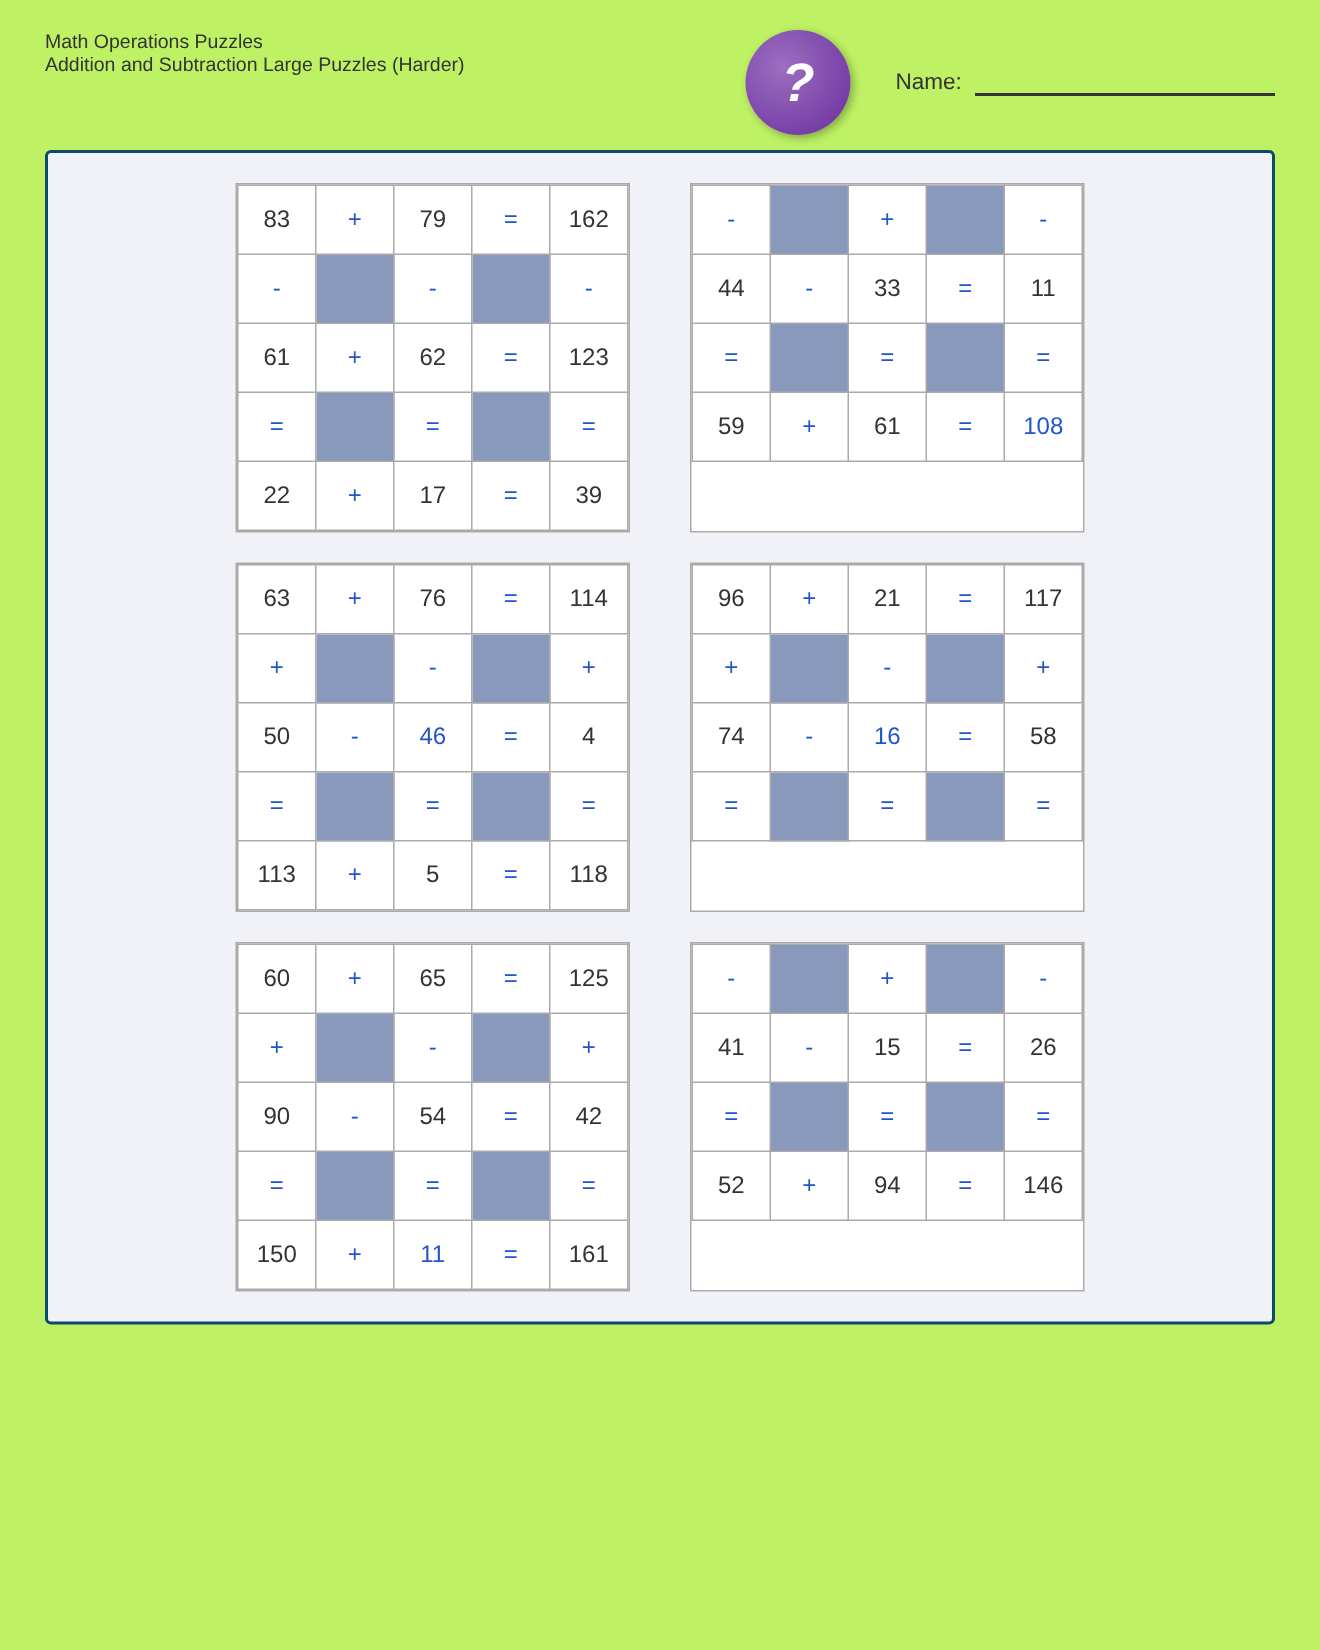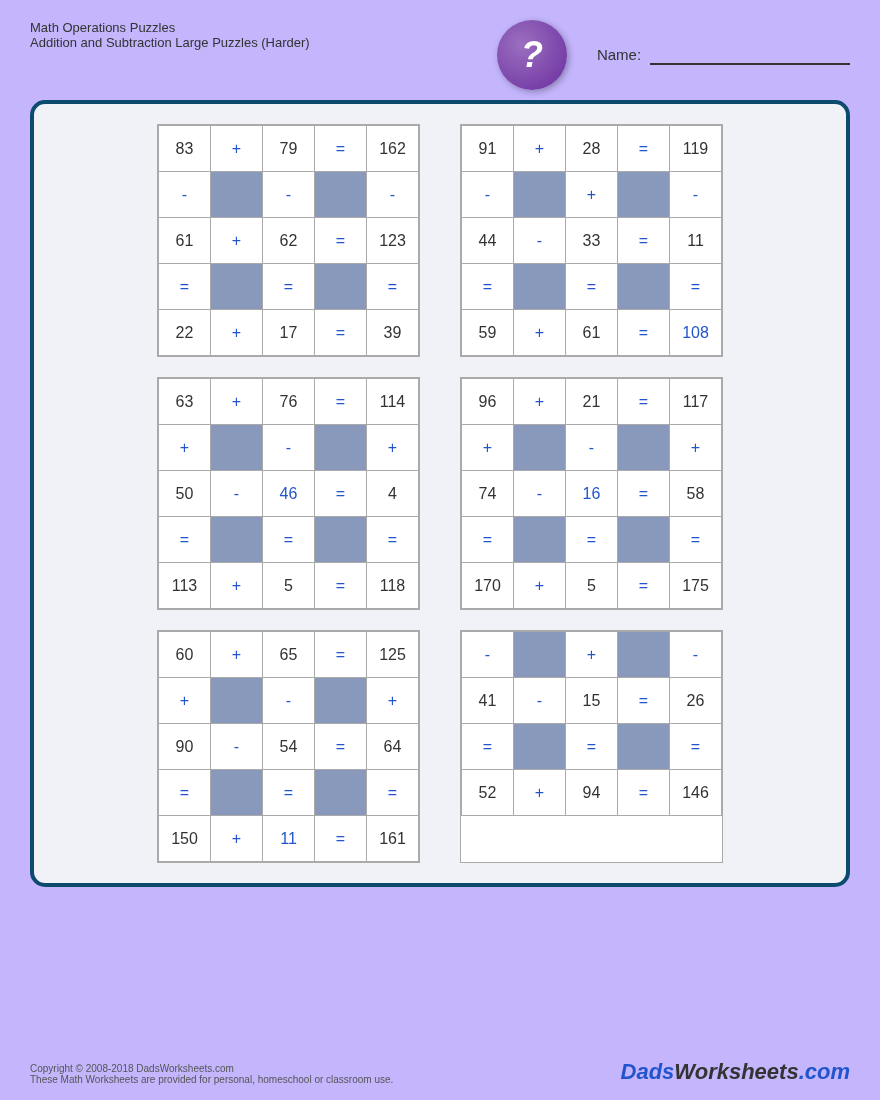--- a/index.html
+++ b/index.html
@@ -8,21 +8,21 @@
       height: 1100px;
       background: #fff;
       font-family: Arial, sans-serif;
       font-size: 14px;
       overflow: hidden;
     }
     .page {
       width: 880px;
       height: 1100px;
       position: relative;
-      background: #c4b5fd;
+      background: #bef264;
       padding: 20px 30px;
     }
     .header {
       display: flex;
       align-items: flex-start;
       justify-content: space-between;
       margin-bottom: 10px;
     }
     .header-left {
       display: flex;
@@ -54,22 +54,22 @@
       font-weight: normal;
       color: #333;
     }
     .name-line {
       display: inline-block;
       border-bottom: 2px solid #333;
       width: 200px;
       margin-left: 5px;
     }
     .content-area {
-      border: 4px solid #0c4a6e;
-      border-radius: 15px;
+      border: 2px solid #0c4a6e;
+      border-radius: 4px;
       background: #f0f2f8;
       padding: 20px 30px;
       display: flex;
       flex-direction: column;
       gap: 20px;
     }
     .puzzles-row {
       display: flex;
       gap: 40px;
       justify-content: center;
@@ -195,27 +195,20 @@
             <td class="cell-equals">=</td>
             <td class="cell-number">39</td>
           </tr>
         </tbody>
           </table>
       </div>
 
       <div class="puzzle-grid">
         <table>
           <tbody>
-              <tr>
-            <td class="cell-number">91</td>
-            <td class="cell-operator">+</td>
-            <td class="cell-number">28</td>
-            <td class="cell-equals">=</td>
-            <td class="cell-number">119</td>
-          </tr>
           <tr>
             <td class="cell-operator">-</td>
             <td class="cell-gray"></td>
             <td class="cell-operator">+</td>
             <td class="cell-gray"></td>
             <td class="cell-operator">-</td>
           </tr>
           <tr>
             <td class="cell-number">44</td>
             <td class="cell-operator">-</td>
@@ -310,27 +303,20 @@
             <td class="cell-equals">=</td>
             <td class="cell-number">58</td>
           </tr>
           <tr>
             <td class="cell-equals">=</td>
             <td class="cell-gray"></td>
             <td class="cell-equals">=</td>
             <td class="cell-gray"></td>
             <td class="cell-equals">=</td>
           </tr>
-          <tr>
-            <td class="cell-number">170</td>
-            <td class="cell-operator">+</td>
-            <td class="cell-number">5</td>
-            <td class="cell-equals">=</td>
-            <td class="cell-number">175</td>
-          </tr>
         </tbody>
           </table>
       </div>
     </div>
 
     <div class="puzzles-row">
 
       <div class="puzzle-grid">
         <table>
           <tbody>
@@ -346,21 +332,21 @@
             <td class="cell-gray"></td>
             <td class="cell-operator">-</td>
             <td class="cell-gray"></td>
             <td class="cell-operator">+</td>
           </tr>
           <tr>
             <td class="cell-number">90</td>
             <td class="cell-operator">-</td>
             <td class="cell-number">54</td>
             <td class="cell-equals">=</td>
-            <td class="cell-number">64</td>
+            <td class="cell-number">42</td>
           </tr>
           <tr>
             <td class="cell-equals">=</td>
             <td class="cell-gray"></td>
             <td class="cell-equals">=</td>
             <td class="cell-gray"></td>
             <td class="cell-equals">=</td>
           </tr>
           <tr>
             <td class="cell-number">150</td>
@@ -403,22 +389,13 @@
             <td class="cell-number">94</td>
             <td class="cell-equals">=</td>
             <td class="cell-number">146</td>
           </tr>
         </tbody>
           </table>
       </div>
     </div>
   </div>
 
-  <div class="footer">
-    <div class="footer-left">
-      <div>Copyright © 2008-2018 DadsWorksheets.com</div>
-      <div>These Math Worksheets are provided for personal, homeschool or classroom use.</div>
-    </div>
-    <div class="footer-brand">
-      <em>Dads<span>Worksheets</span>.com</em>
-    </div>
-  </div>
 </div>
 
 </body></html>

